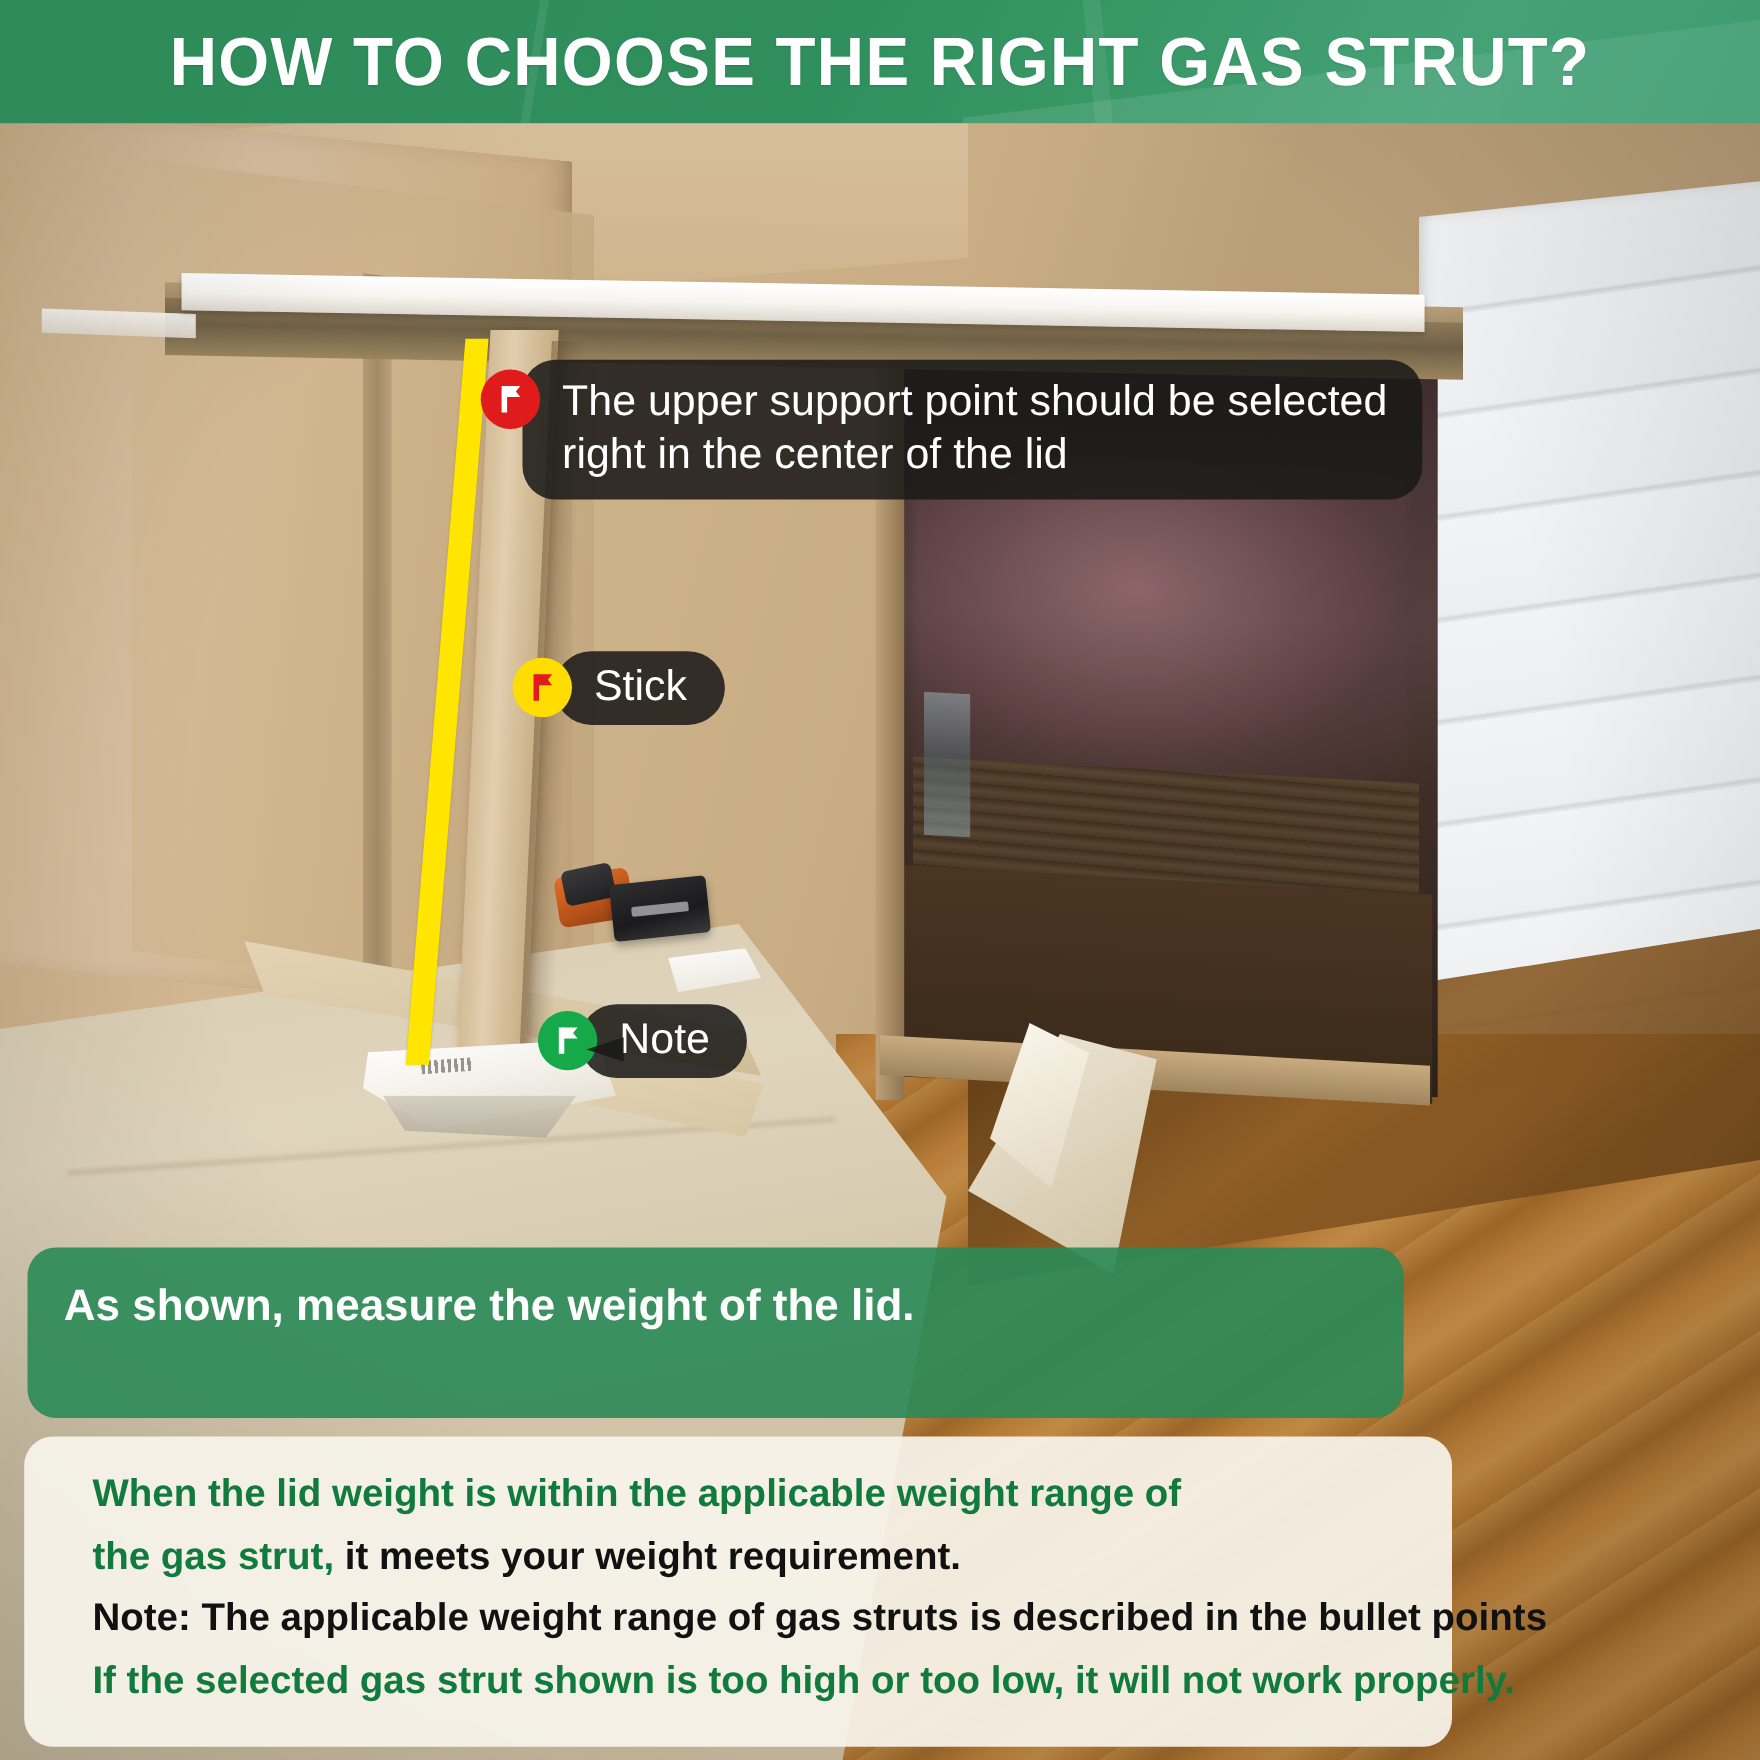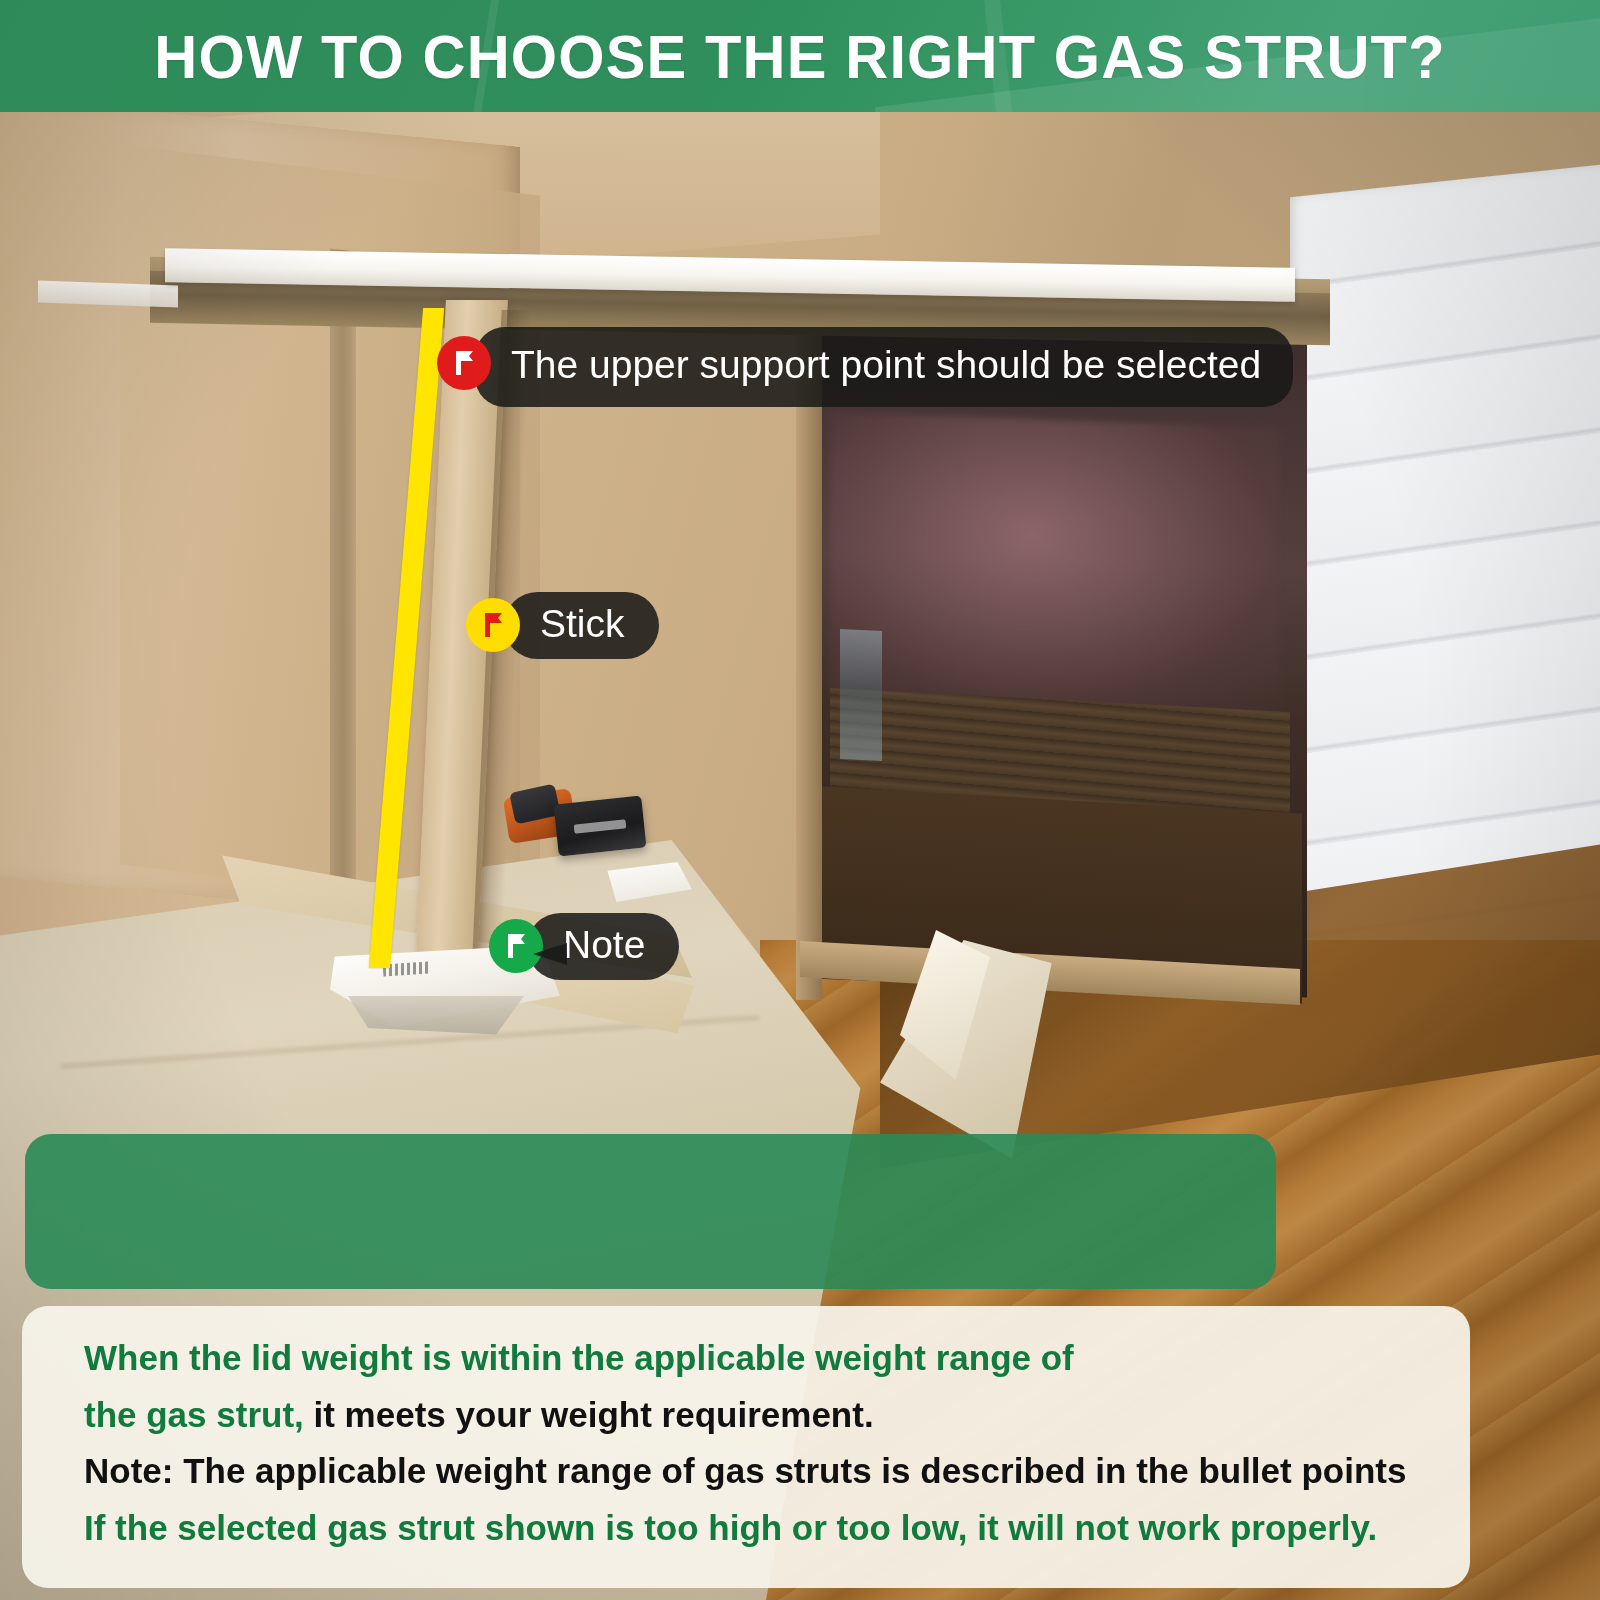--- a/index.html
+++ b/index.html
@@ -487,21 +487,21 @@
     font-weight: bold;
     font-size: 40px;
     line-height: 1.47;
   }
   .green-box span { display: block; white-space: nowrap; }
 
   
   .note-panel {
     position: absolute;
     left: 22px; top: 1306px;
-    width: 1448px; height: 282px;
+    width: 1298px; height: 282px;
     background: rgba(248,244,235,.93);
     border-radius: 26px;
     box-sizing: border-box;
     padding: 24px 0 0 62px;
     font-family: "Liberation Sans", sans-serif;
     font-size: 35px;
     line-height: 1.62;
     color: #1a1a1a;
   }
   .note-line { white-space: nowrap; }
@@ -583,20 +583,21 @@
       <span>
         <svg width="30" height="30" viewBox="0 0 30 30" aria-hidden="true">
           <path d="M7 3 h5 v24 h-5 z" fill="#ffffff"></path>
           <path d="M11 3 h13 l-4 5 l4 5 h-13 z" fill="#ffffff"></path>
         </svg>
       </span>
     </div>
     <div class="callout-bubble">
       <div>
         <span>The upper support point should be selected</span>
+        <span>right in the center of the lid</span>
       </div>
     </div>
   </div>
 
   <div class="callout" id="callout-stick">
     <div class="badge" style="background:#ffdd00;">
       <span>
         <svg width="30" height="30" viewBox="0 0 30 30" aria-hidden="true">
           <path d="M7 3 h5 v24 h-5 z" fill="#e21b1b"></path>
           <path d="M11 3 h13 l-4 5 l4 5 h-13 z" fill="#e21b1b"></path>
@@ -613,20 +614,21 @@
           <path d="M7 3 h5 v24 h-5 z" fill="#ffffff"></path>
           <path d="M11 3 h13 l-4 5 l4 5 h-13 z" fill="#ffffff"></path>
         </svg>
       </span>
       <span class="bubble-tail"></span>
     </div>
     <div class="callout-bubble">Note</div>
   </div>
 
   <div class="green-box">
+    <span>As shown, measure the weight of the lid.</span>
   </div>
 
   <div class="note-panel">
     <div class="note-line">
       <span class="note-green">When the lid weight is within the applicable weight range of</span>
     </div>
     <div class="note-line">
       <span class="note-green">the gas strut,</span><span class="note-plain">  it meets your weight requirement.</span>
     </div>
     <div class="note-line">

